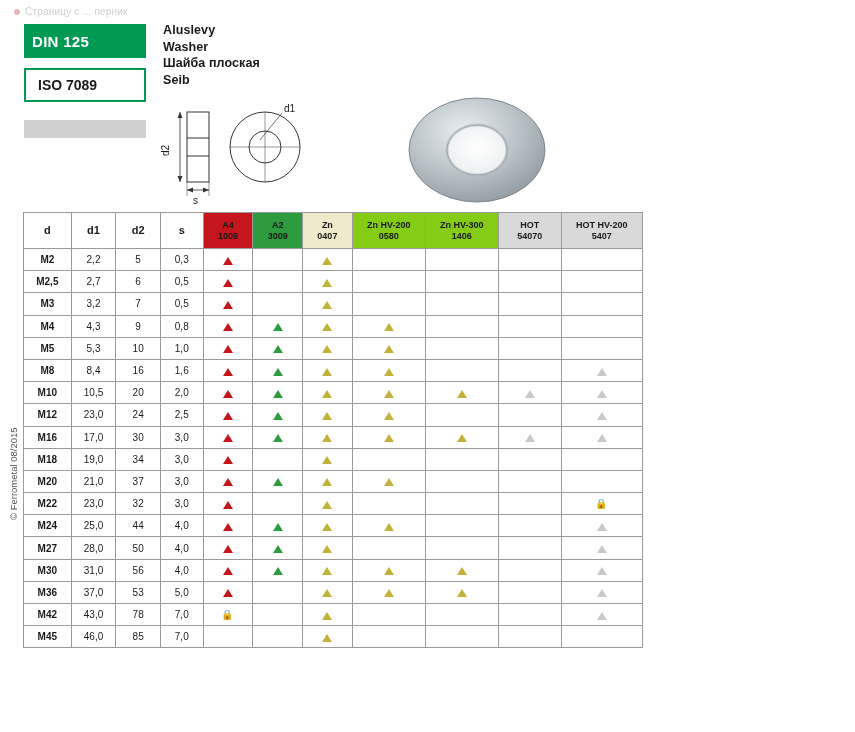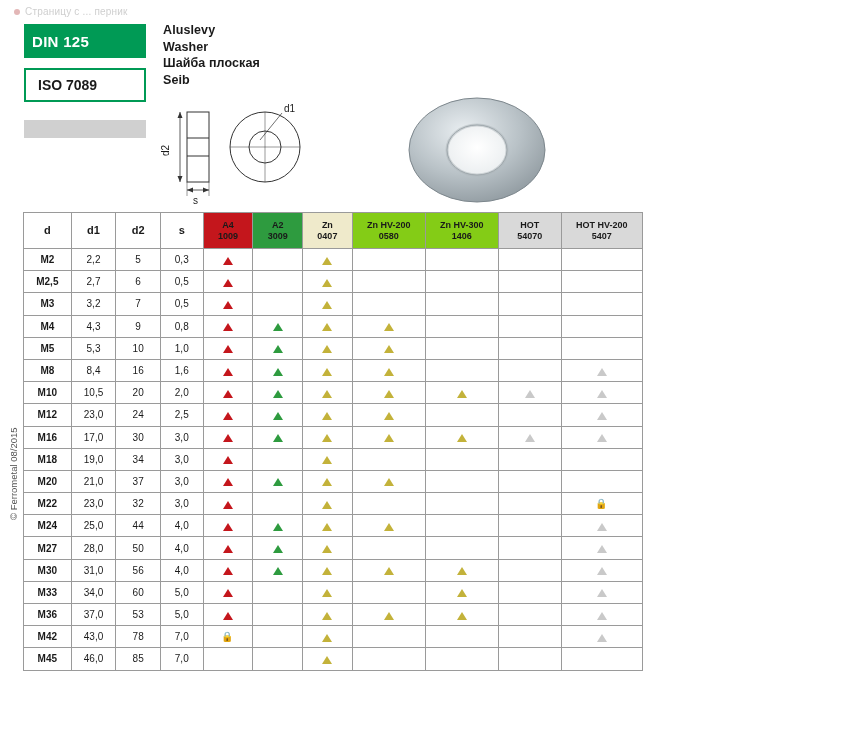--- a/index.html
+++ b/index.html
@@ -483,33 +483,20 @@
           <td class="dim">4,0</td>
           <td><span class="tri m-red"></span></td>
           <td><span class="tri m-green"></span></td>
           <td><span class="tri m-gold"></span></td>
           <td><span class="tri m-gold"></span></td>
           <td><span class="tri m-gold"></span></td>
           <td></td>
           <td><span class="tri m-grey"></span></td>
         </tr>
         <tr>
-          <td class="size">M33</td>
-          <td class="dim">34,0</td>
-          <td class="dim">60</td>
-          <td class="dim">5,0</td>
-          <td><span class="tri m-red"></span></td>
-          <td></td>
-          <td><span class="tri m-gold"></span></td>
-          <td></td>
-          <td><span class="tri m-gold"></span></td>
-          <td></td>
-          <td><span class="tri m-grey"></span></td>
-        </tr>
-        <tr>
           <td class="size">M36</td>
           <td class="dim">37,0</td>
           <td class="dim">53</td>
           <td class="dim">5,0</td>
           <td><span class="tri m-red"></span></td>
           <td></td>
           <td><span class="tri m-gold"></span></td>
           <td><span class="tri m-gold"></span></td>
           <td><span class="tri m-gold"></span></td>
           <td></td>

